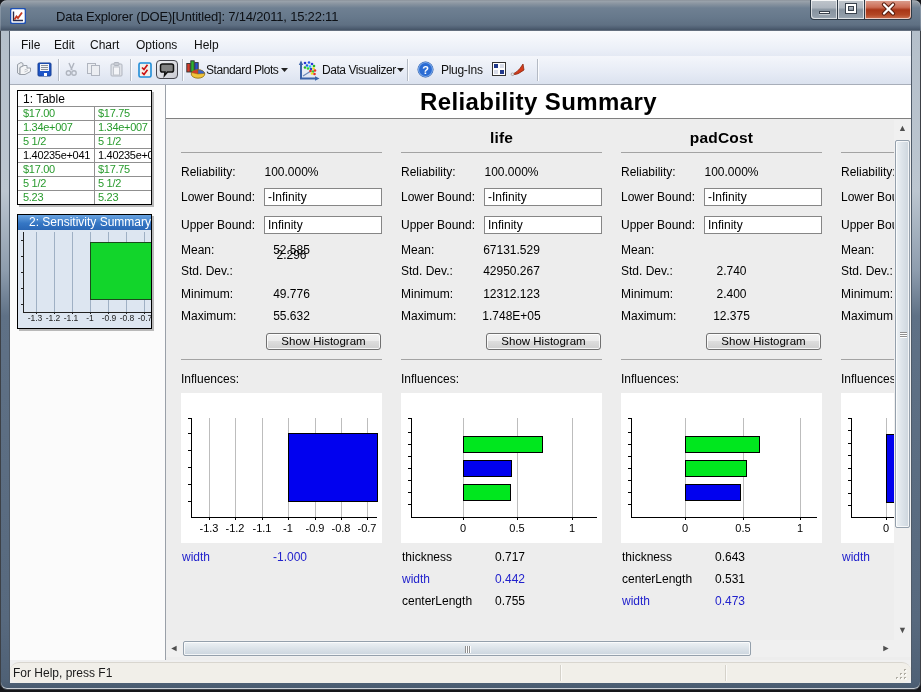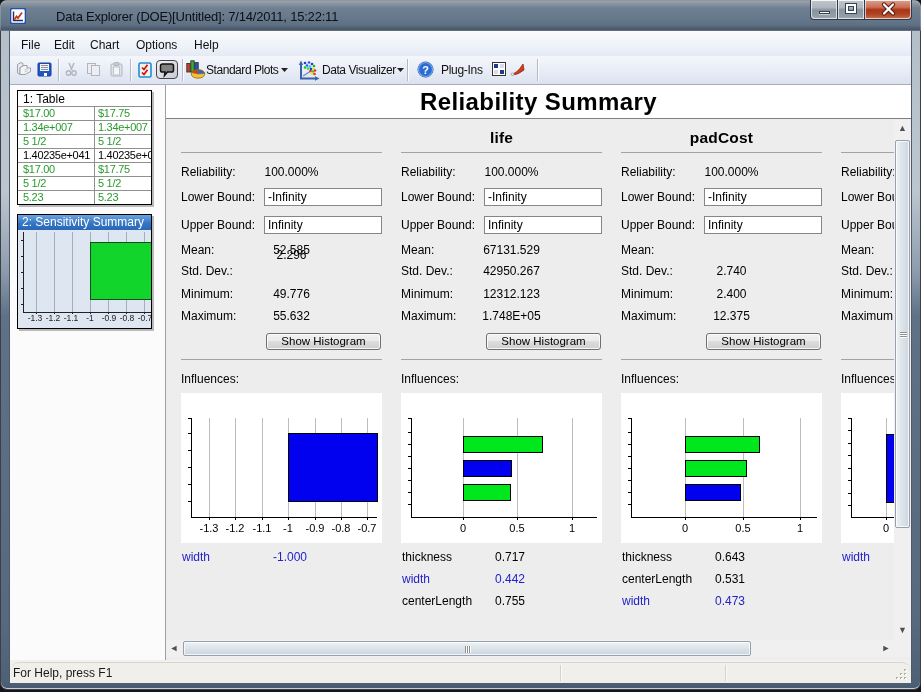--- a/index.html
+++ b/index.html
@@ -47,21 +47,21 @@
   background:linear-gradient(#f4f6fb, #e6ebf5 60%, #dbe2ef);
   border-bottom:1px solid #a8aeb9; }
 .tbtext { position:absolute; top:0; height:28px; line-height:28px; font-size:12px; color:#111; white-space:nowrap; }
 .tbsep { position:absolute; top:3px; height:22px; width:1px; background:#b4bac4; box-shadow:1px 0 0 #fbfcfe; }
 .tbicon { position:absolute; }
 .tbicon svg, #title-icon svg, .t2-chart svg, .chart svg { display:block; }
 
 #content { position:absolute; left:0; top:54px; width:901px; height:575px; }
 
 
-#sidebar { position:absolute; left:0; top:0; width:156px; height:575px; background:#fbfbfb; border-right:1px solid #9aa0a8; }
+#sidebar { position:absolute; left:0; top:0; width:156px; height:575px; background:#fbfbfb; border-right:1px solid #9aa0a8;text-align:right; }
 
 
 #main { position:absolute; left:156px; top:0; width:745px; height:575px; background:#ededed; }
 #mtitle { position:absolute; left:0; top:0; width:745px; height:34px; background:#fff; border-bottom:1px solid #808080;
   text-align:center; font-size:24px; font-weight:bold; color:#000; line-height:33px; letter-spacing:0.4px; }
 #panel { position:absolute; left:0; top:35px; width:728px; height:520px; background:#ededed; overflow:hidden; }
 
 
 .sb { position:absolute; background:#f0f0f0; }
 .sb-thumb { position:absolute; border:1px solid #94a0ac; border-radius:2px;

